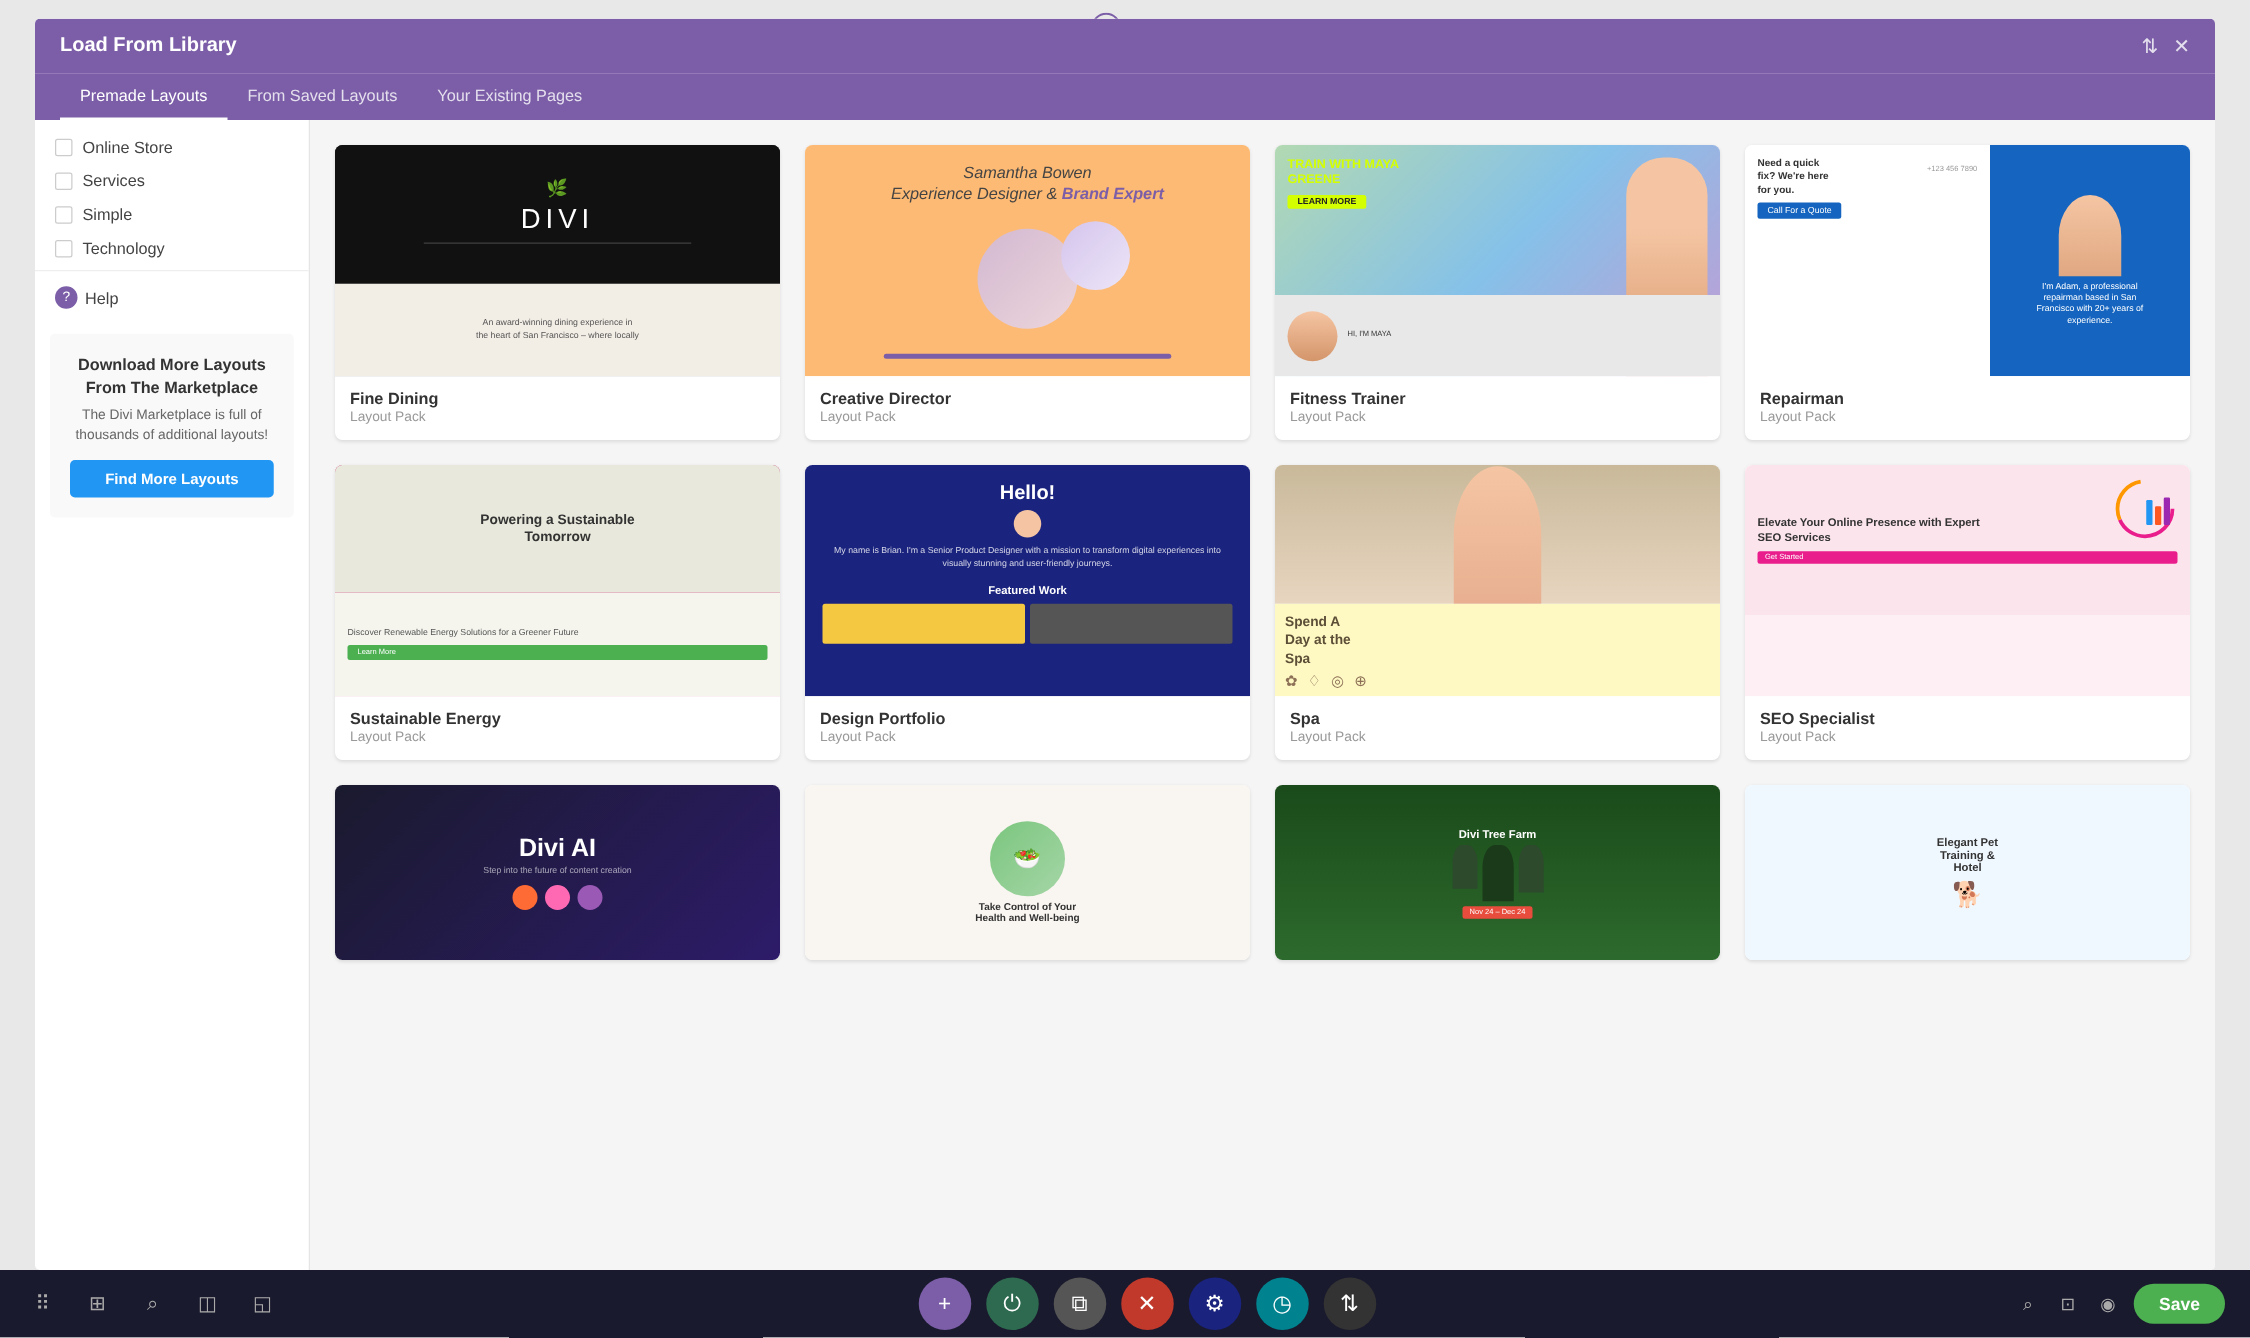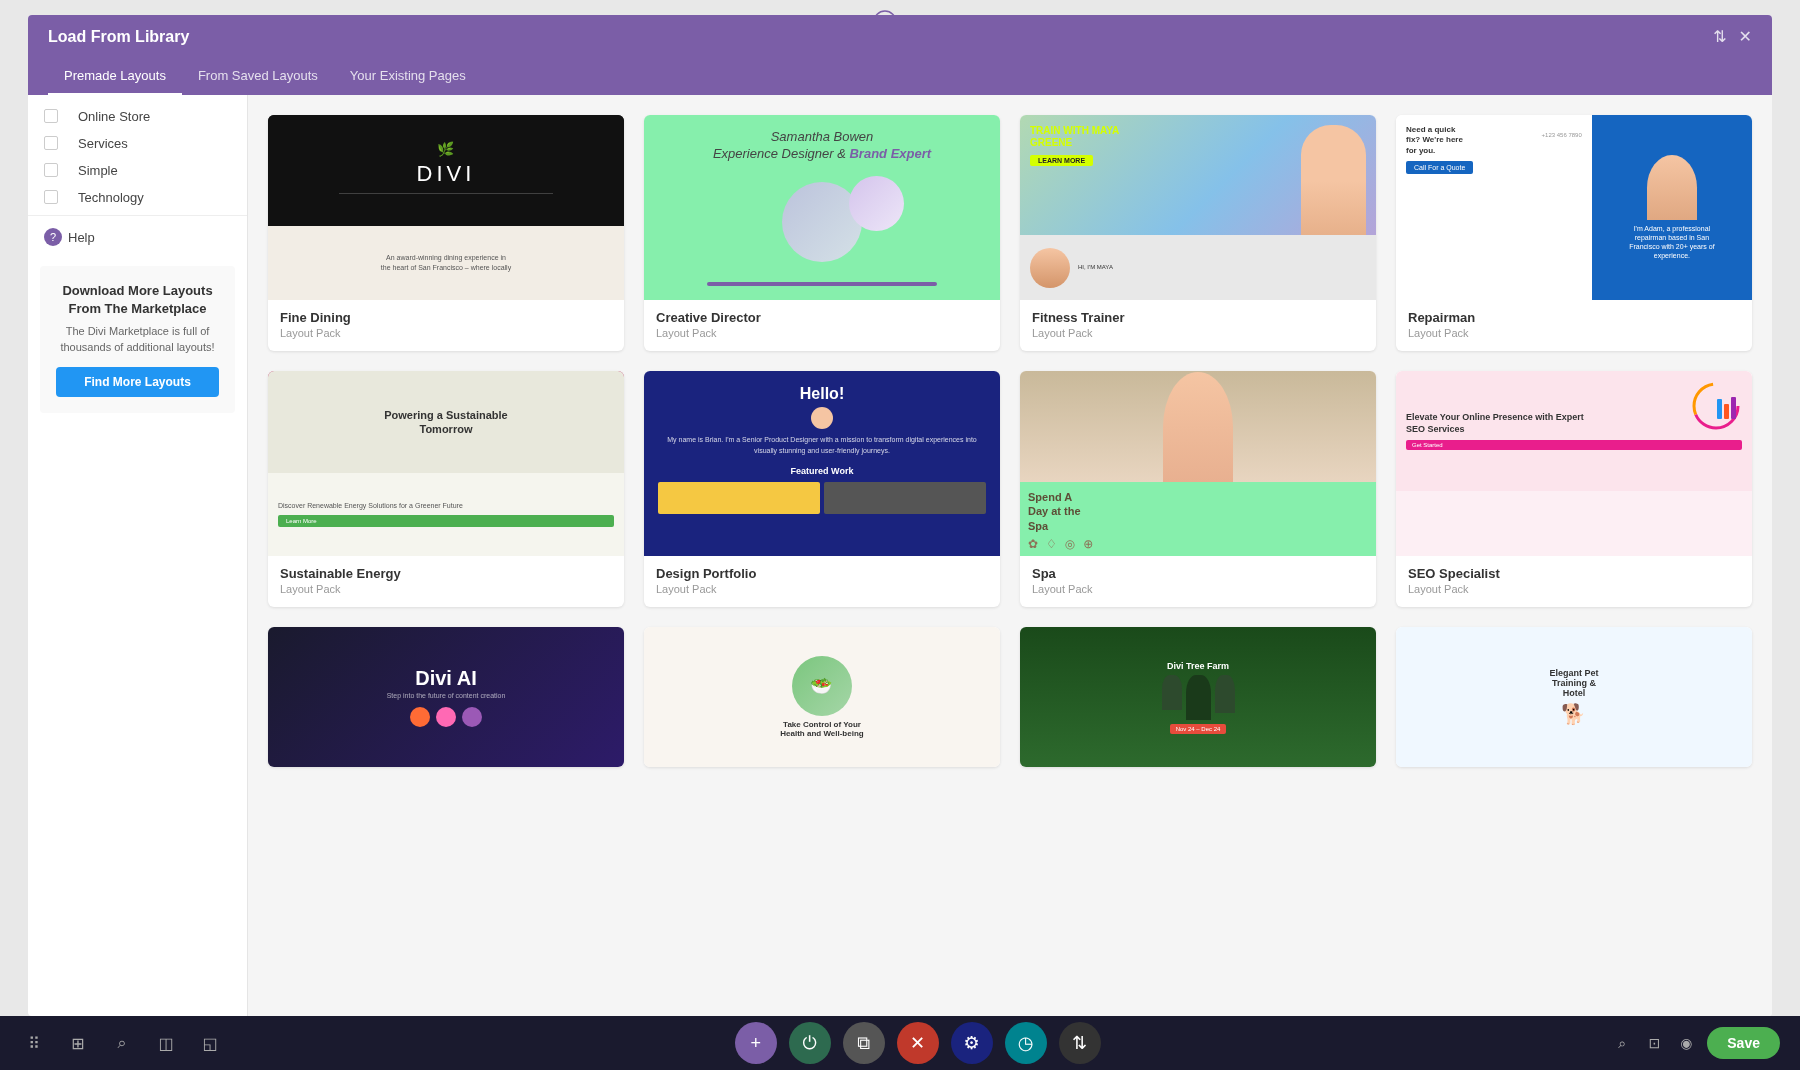--- a/index.html
+++ b/index.html
@@ -158,22 +158,22 @@
     
     .sidebar {
       width: 220px;
       border-right: 1px solid #e5e5e5;
       overflow-y: auto;
       flex-shrink: 0;
       padding: 8px 0;
     }
     .sidebar-item {
       display: flex;
-      align-items: flex-start;
-      gap: 20px;
+      align-items: flex-end;
+      gap: 8px;
       padding: 6px 16px;
       font-size: 13px;
       color: #444;
       cursor: pointer;
     }
     .sidebar-checkbox {
       width: 14px;
       height: 14px;
       border: 1px solid #ccc;
       border-radius: 2px;
@@ -316,21 +316,21 @@
       font-weight: 300;
       letter-spacing: 4px;
     }
     .divi-leaf {
       color: #8bc34a;
       font-size: 14px;
       margin-bottom: 4px;
     }
 
     .preview-creative-director {
-      background: #86efac;
+      background: #fdba74;
       height: 100%;
       display: flex;
       flex-direction: column;
       align-items: center;
       justify-content: flex-start;
       padding: 14px;
     }
     .cd-title {
       font-size: 13px;
       font-style: italic;
@@ -505,21 +505,21 @@
       justify-content: center;
     }
     .spa-person {
       width: 70px;
       height: 110px;
       background: linear-gradient(180deg, #f5c5a3, #e8b090);
       border-radius: 50% 50% 0 0;
     }
     .spa-bottom {
       height: 40%;
-      background: #86efac;
+      background: #fef9c3;
       padding: 8px;
     }
     .spa-text {
       font-size: 11px;
       font-weight: 600;
       color: #5d4e37;
       line-height: 1.3;
       margin-bottom: 4px;
     }
     .spa-icons-row {

